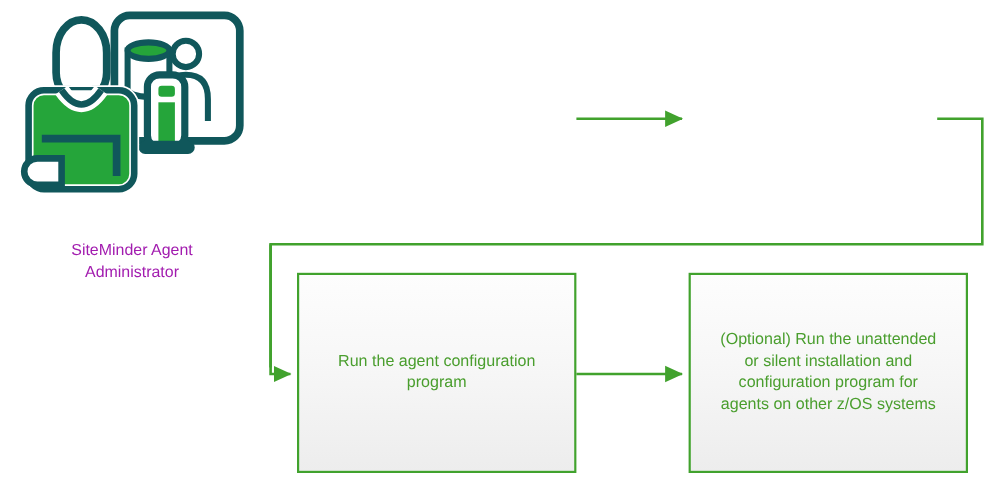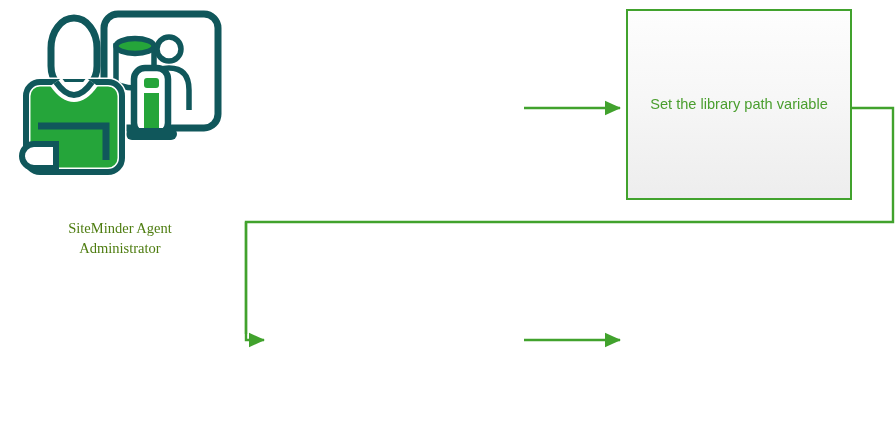--- a/index.html
+++ b/index.html
@@ -36,22 +36,22 @@
     height: 200px;
   }
   .actor-label {
     position: absolute;
     left: 10px;
     top: 218px;
     width: 220px;
     text-align: center;
     font-size: 14.5px;
     line-height: 20px;
-    color: #4d7c0f;
-    font-family: Liberation Serif, serif;
+    color: #a21caf;
+    font-family: Liberation Sans, sans-serif;
     white-space: pre-line;
   }
 
   
   .node {
     position: absolute;
     box-sizing: border-box;
     border: 2px solid #41a22d;
     background: linear-gradient(to bottom, #fdfdfd 0%, #f7f7f7 45%, #ededed 100%);
     display: flex;
@@ -139,19 +139,26 @@
       <line x1="246" y1="334" x2="264" y2="340" stroke="none" fill="none"></line>
       <path d="M246 222 V340 H264" fill="none" stroke="#41a22d" stroke-width="2.4" marker-end="url(#arrowhead)"></path>
     </g>
 
     <g>
       <line x1="524" y1="340" x2="620" y2="340" stroke="#41a22d" stroke-width="2.4" marker-end="url(#arrowhead)"></line>
     </g>
   </svg>
 
 
-  <div class="node" id="node-libpath">
-    <span class="node-text">Set the library path variable</span>
+
+  <div class="node" id="node-runcfg">
+    <span class="node-text">Run the agent configuration
+program</span>
   </div>
 
-
+  <div class="node" id="node-silent">
+    <span class="node-text">(Optional) Run the unattended
+or silent installation and
+configuration program for
+agents on other z/OS systems</span>
+  </div>
 
 </div>
 
 </body></html>

